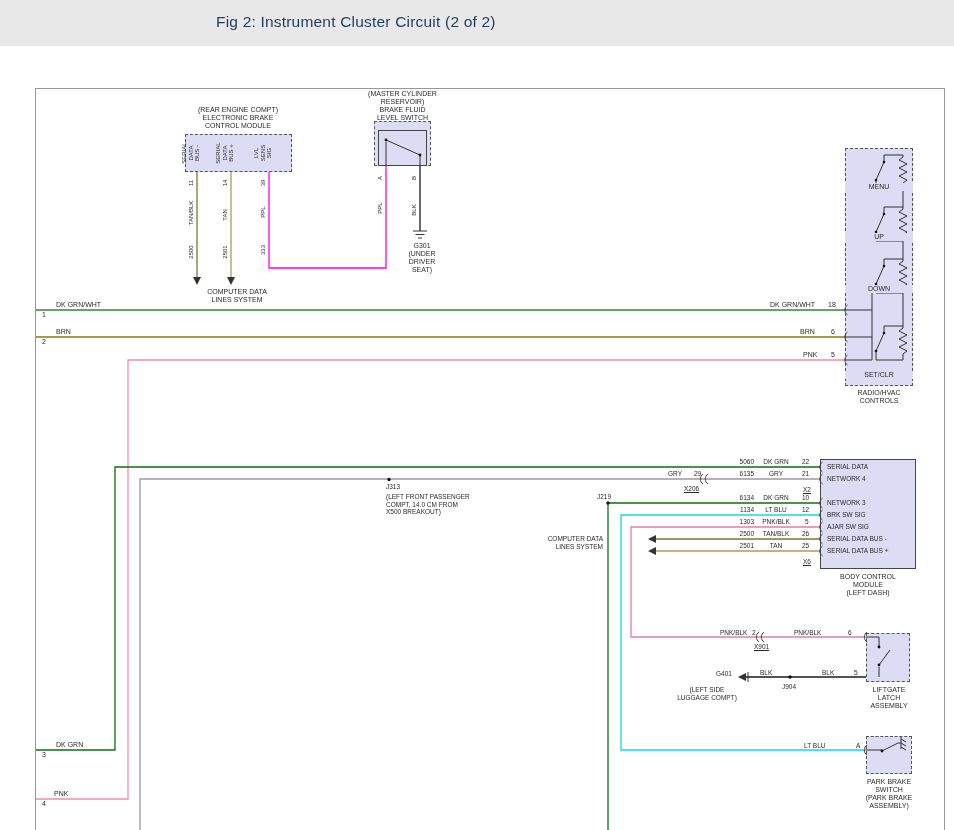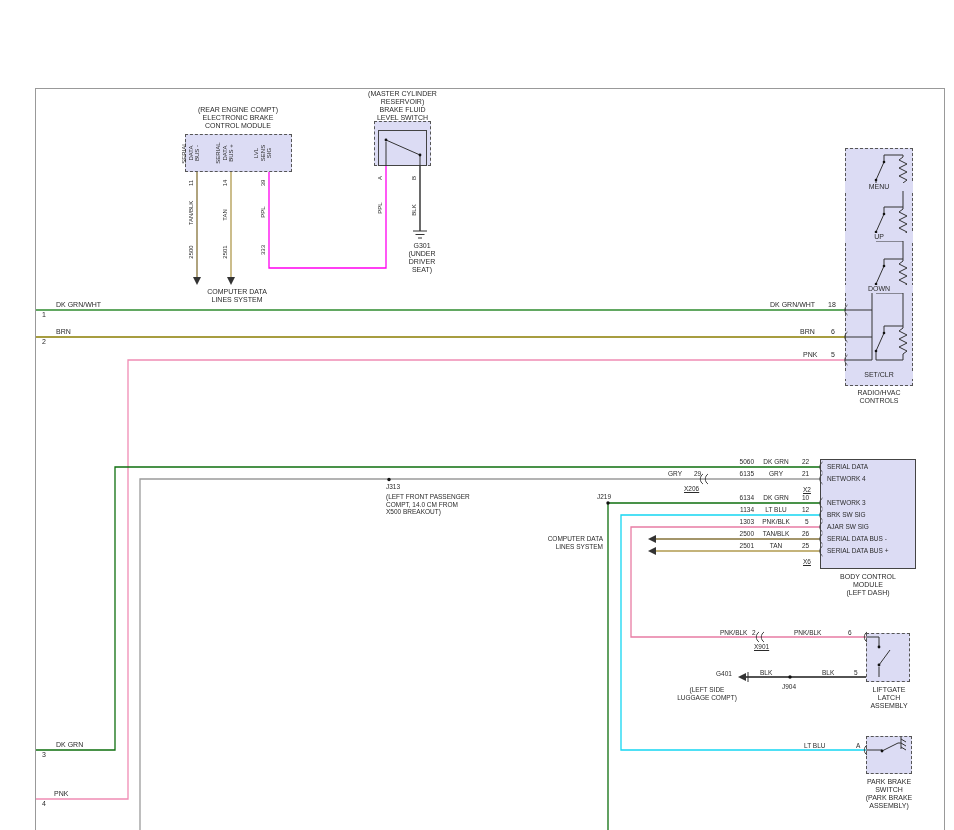--- a/index.html
+++ b/index.html
@@ -19,20 +19,23 @@
   .kb{background:#dcdcf4;}
   .va{position:absolute;width:0;height:0;}
   .va>span{position:absolute;left:0;top:0;transform:translate(-50%,-50%) rotate(-90deg);
            white-space:pre;text-align:center;font-size:6px;line-height:6.5px;color:#2a2a2a;display:block;}
 </style>
 </head>
 <body>
 
 <div id="stage">
 
+  <div class="titlebar">
+    <span class="title">Fig 2: Instrument Cluster Circuit (2 of 2)</span>
+  </div>
 
   <div class="frame"></div>
 
   <div class="dbox" style="left:185px;top:134px;width:107px;height:38px;"></div>
   <div class="dbox" style="left:374px;top:121px;width:57px;height:45px;"></div>
   <div class="sbox" style="left:378px;top:130px;width:49px;height:36px;"></div>
   <div class="dbox" style="left:845px;top:148px;width:68px;height:238px;"></div>
   <div class="sbox" style="left:820px;top:459px;width:96px;height:110px;"></div>
   <div class="dbox" style="left:866px;top:633px;width:44px;height:49px;"></div>
   <div class="dbox" style="left:866px;top:736px;width:46px;height:38px;"></div>

